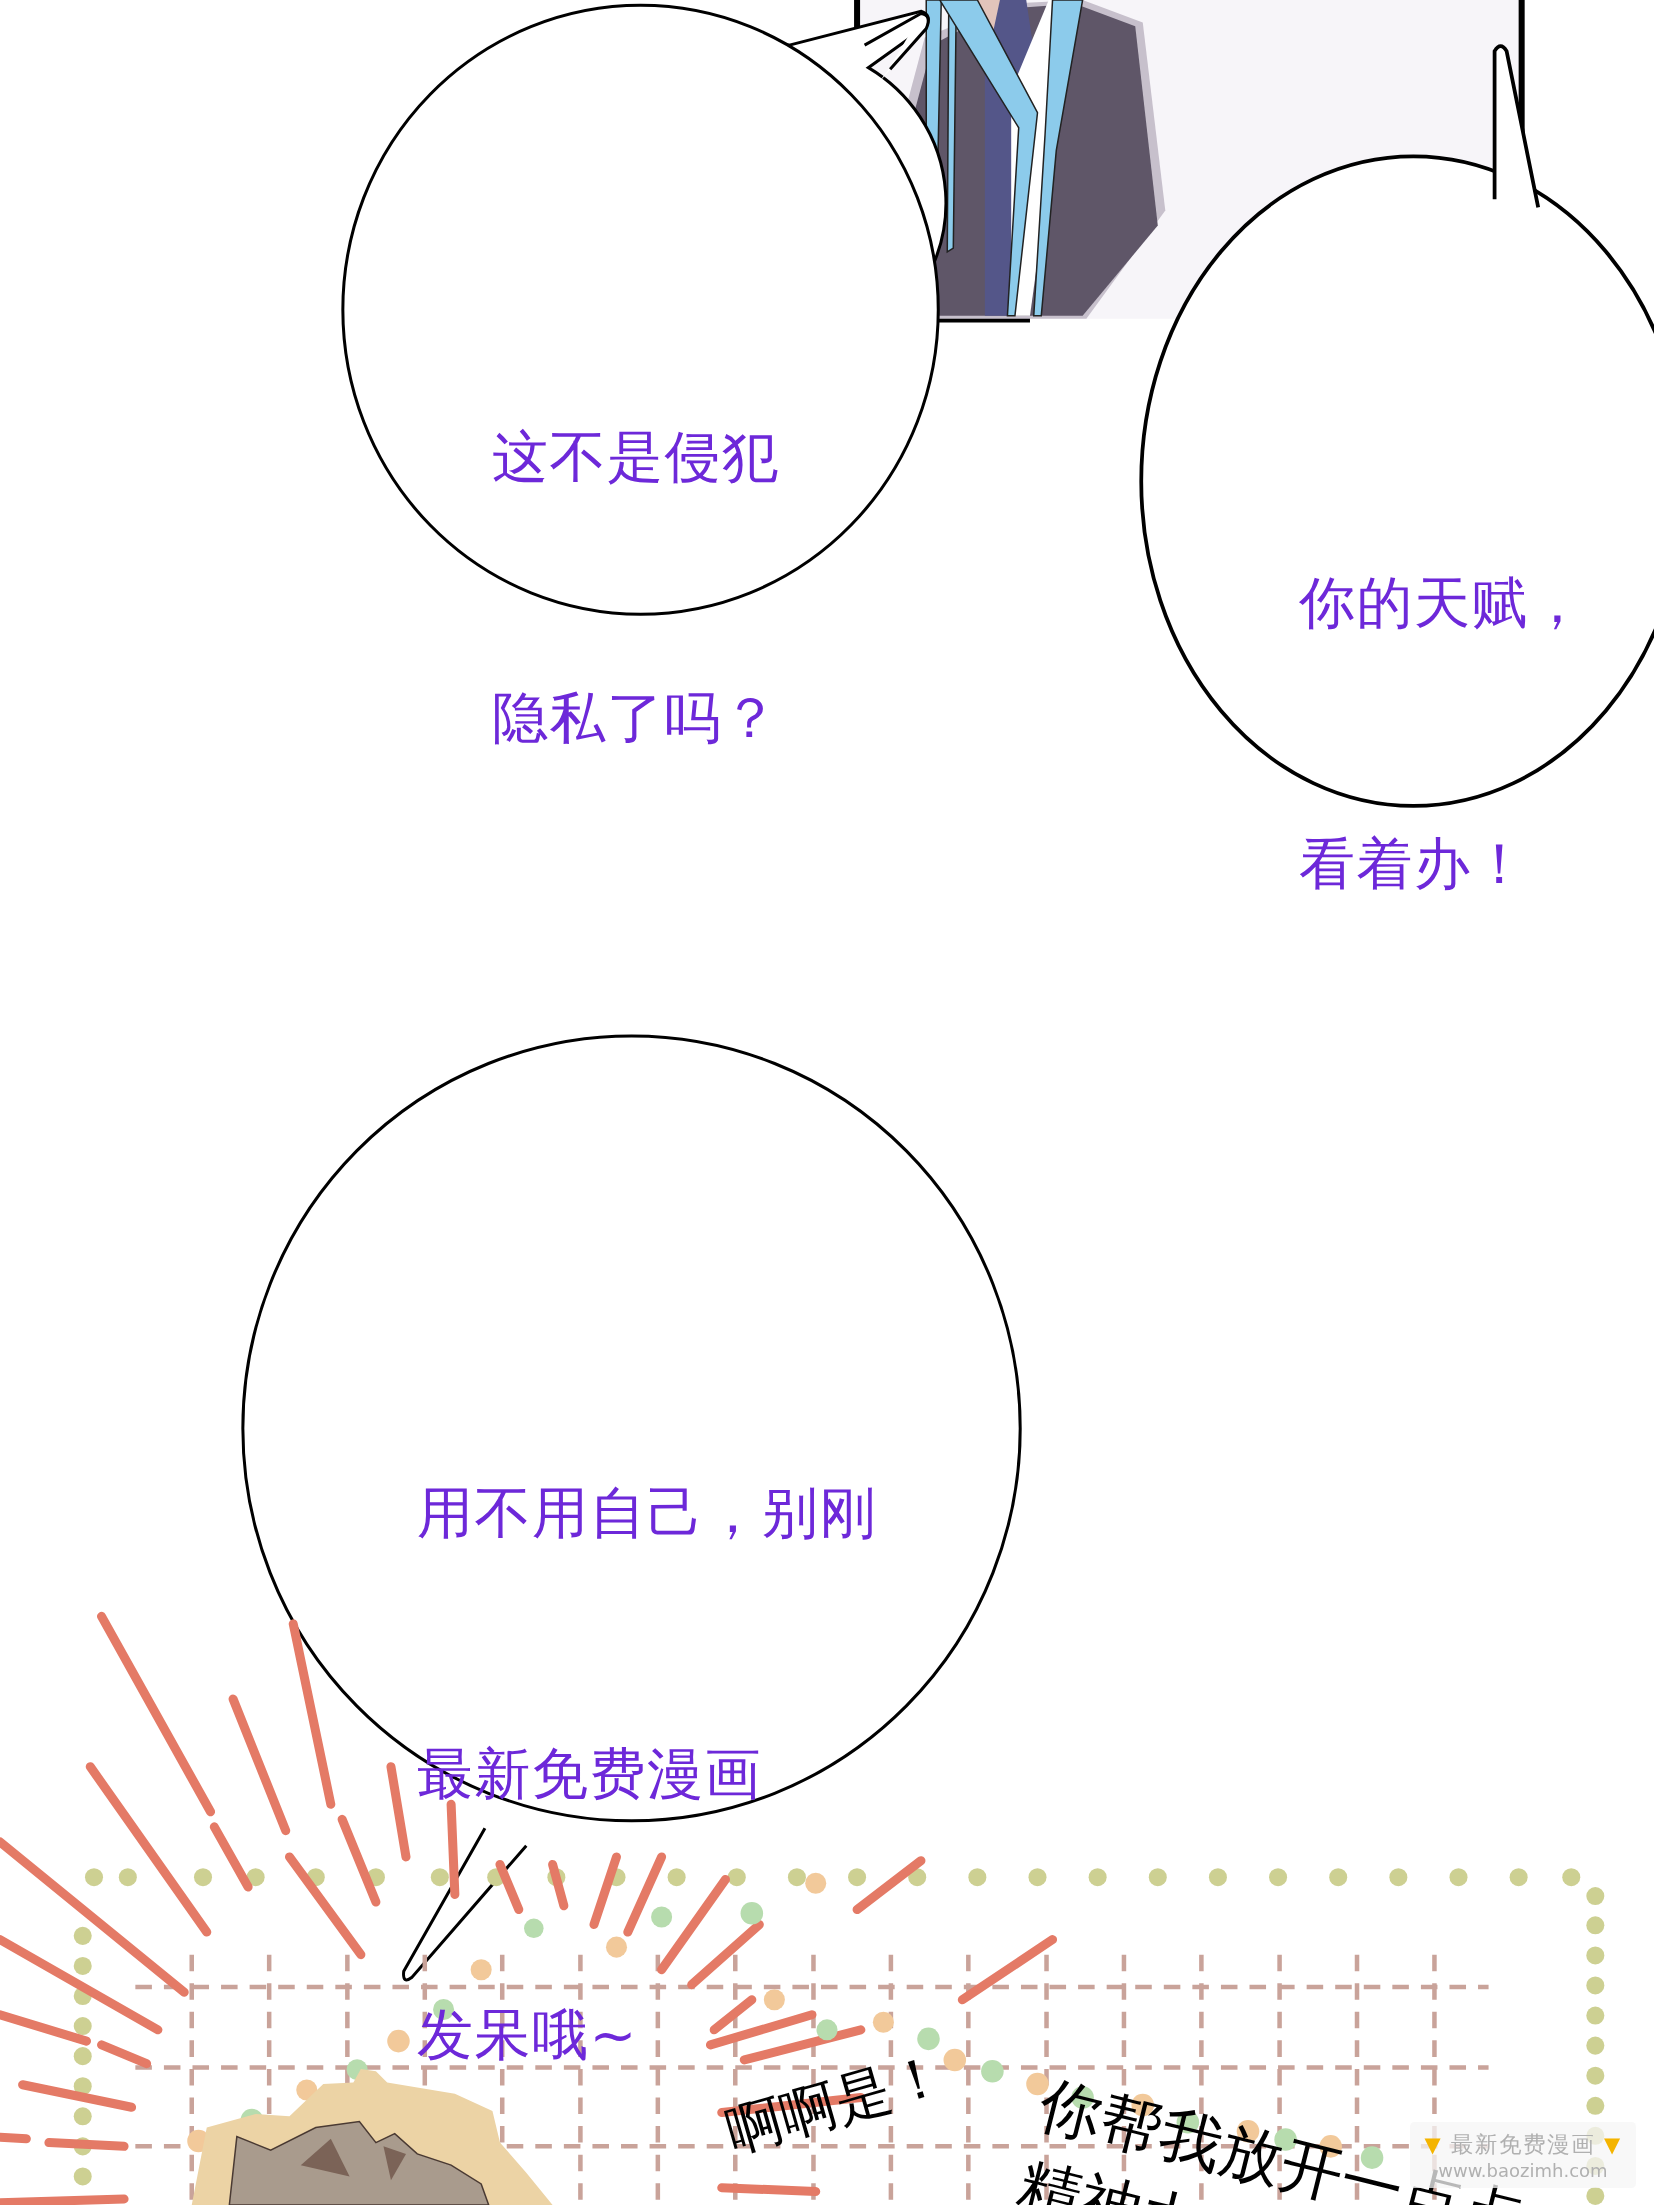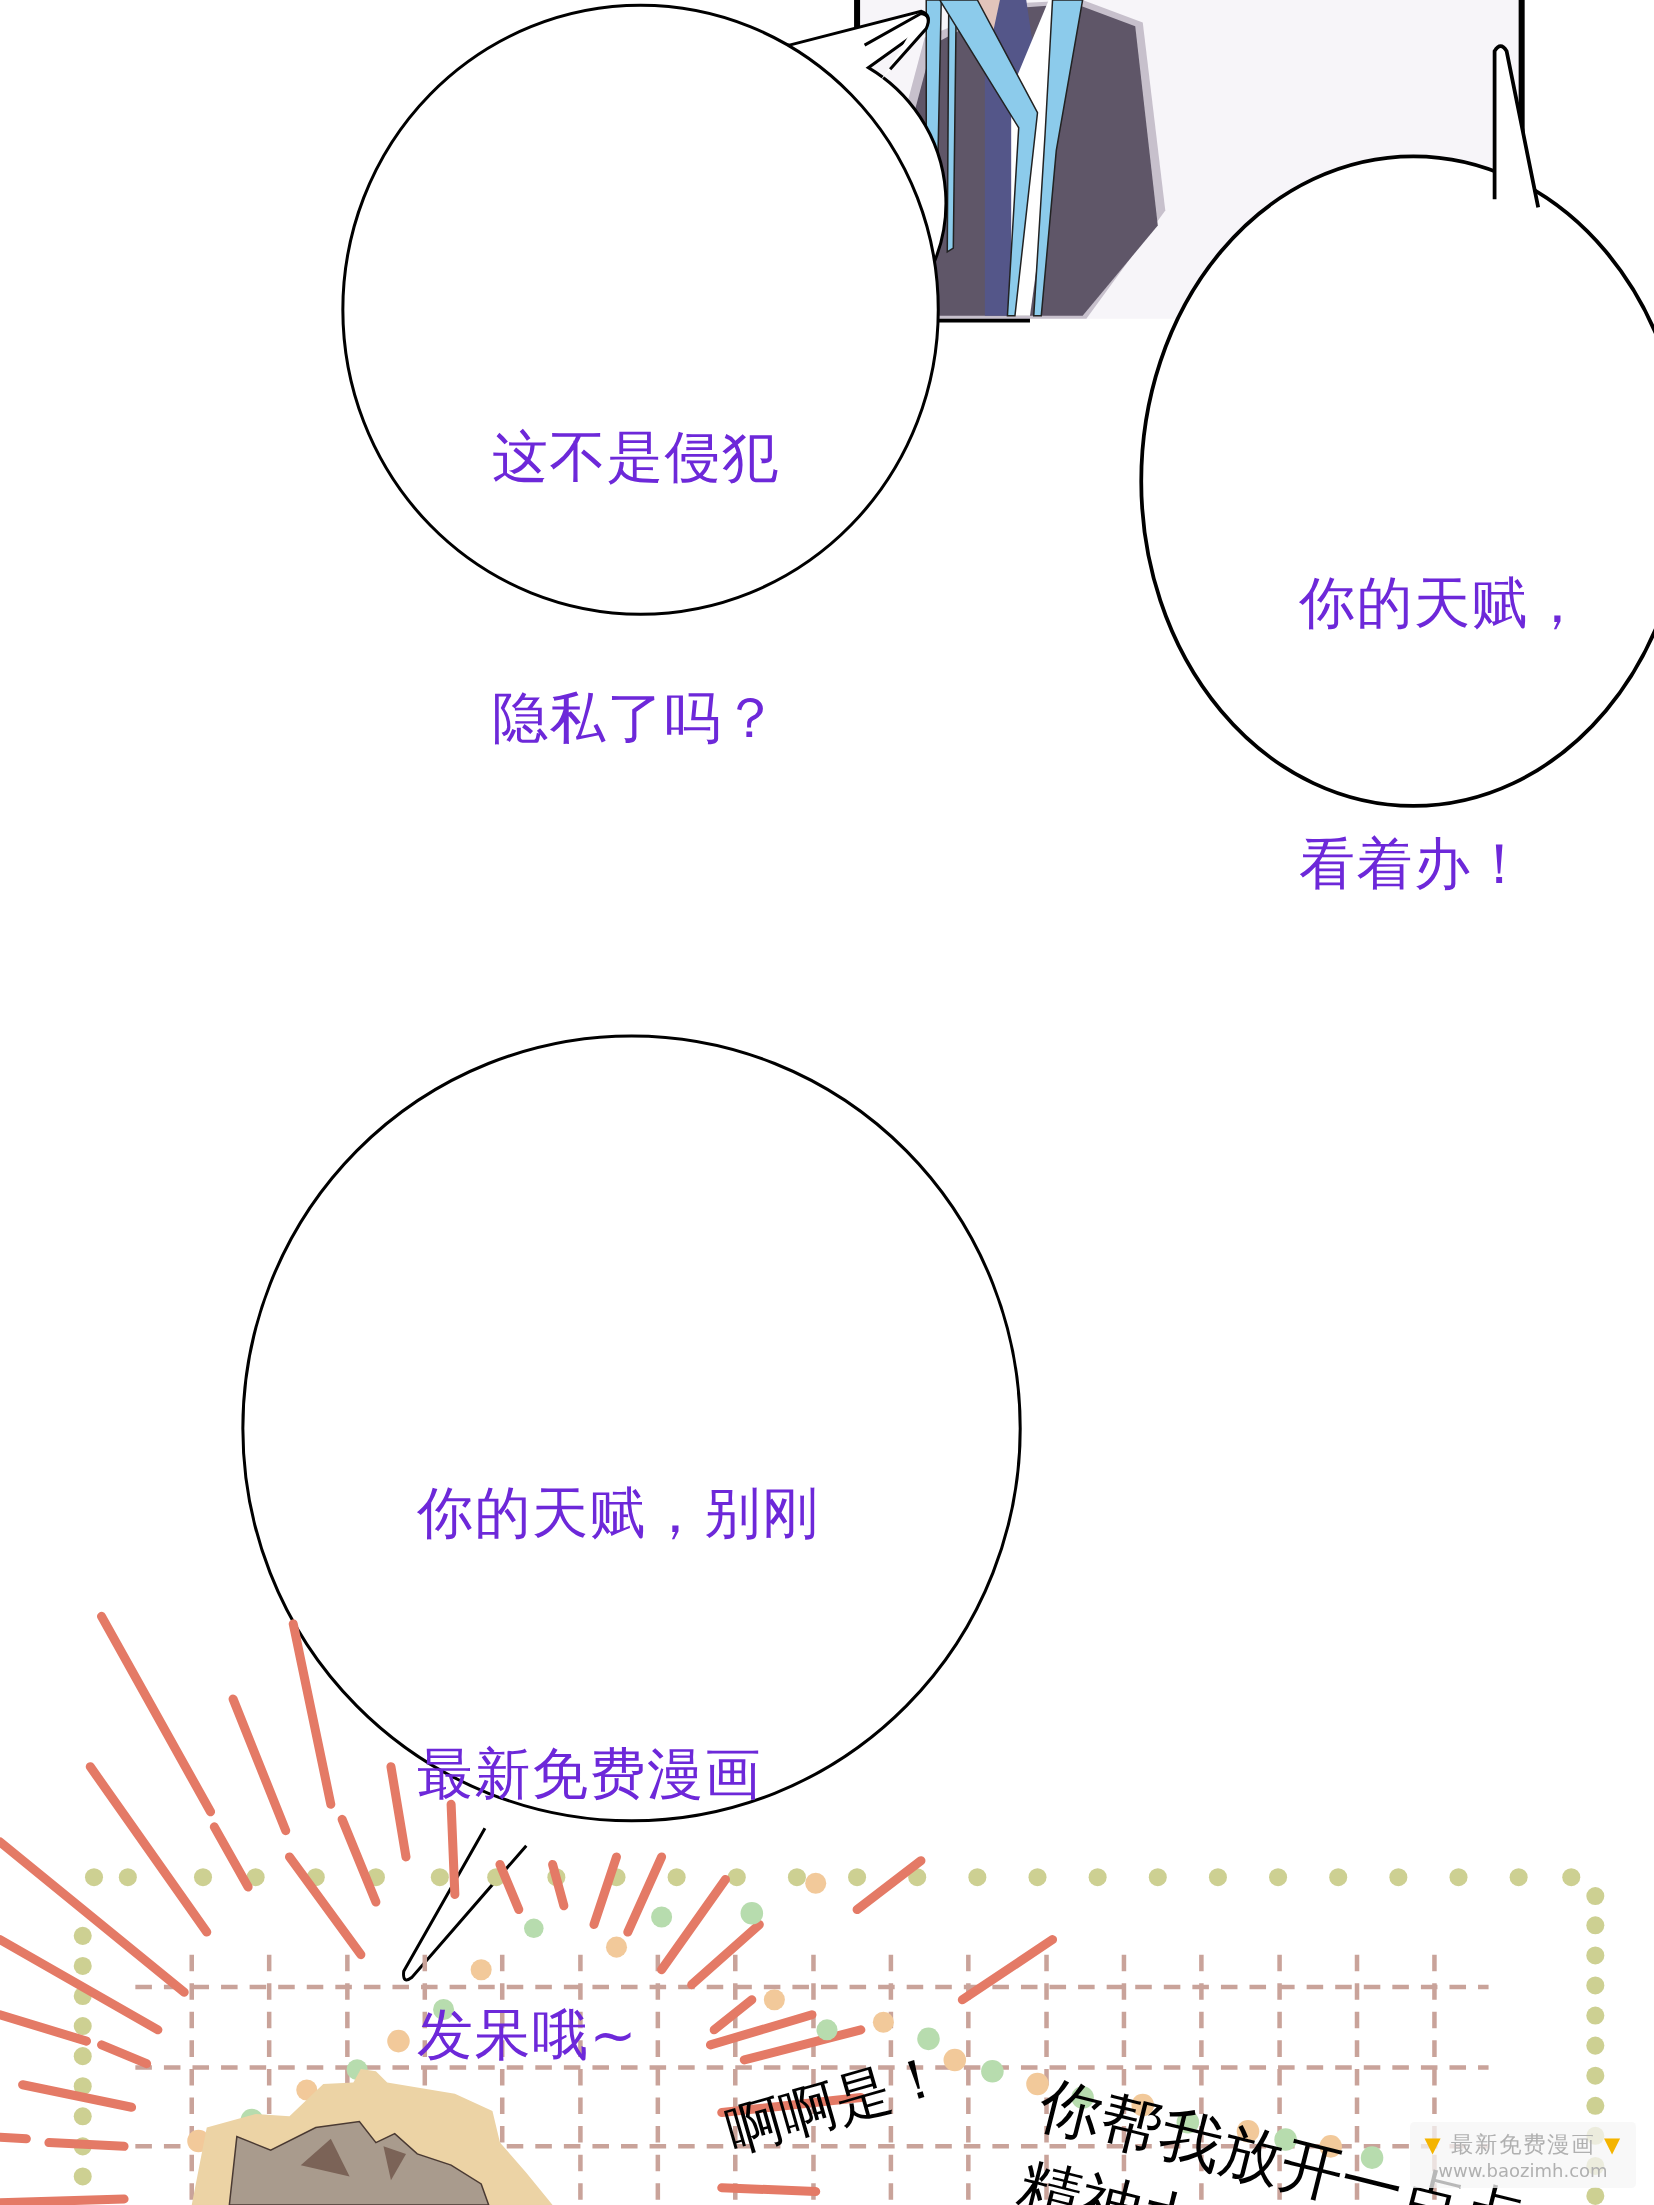--- a/index.html
+++ b/index.html
@@ -207,21 +207,21 @@
   <div>这不是侵犯</div>
   <div>隐私了吗？</div>
 </div>
 
 <div class="bubble-text" style="left:1299px; top:385px;">
   <div>你的天赋，</div>
   <div>看着办！</div>
 </div>
 
 <div class="bubble-text" style="left:417px; top:1295px;">
-  <div>你的天赋，别刚</div>
+  <div>用不用自己，别刚</div>
   <div>最新免费漫画</div>
   <div>发呆哦~</div>
 </div>
 
 <div class="sfx" style="left:718px; top:2098px; font-size:56px; transform: rotate(-16deg);">啊啊是！</div>
 <div class="sfx" style="left:1051px; top:2062px; font-size:62px; transform: rotate(14deg);">你帮我放开一点点</div>
 <div class="sfx" style="left:1030px; top:2143px; font-size:62px; transform: rotate(14deg);">精神力</div>
 
 <div class="watermark">
   <div class="wm-line1">

